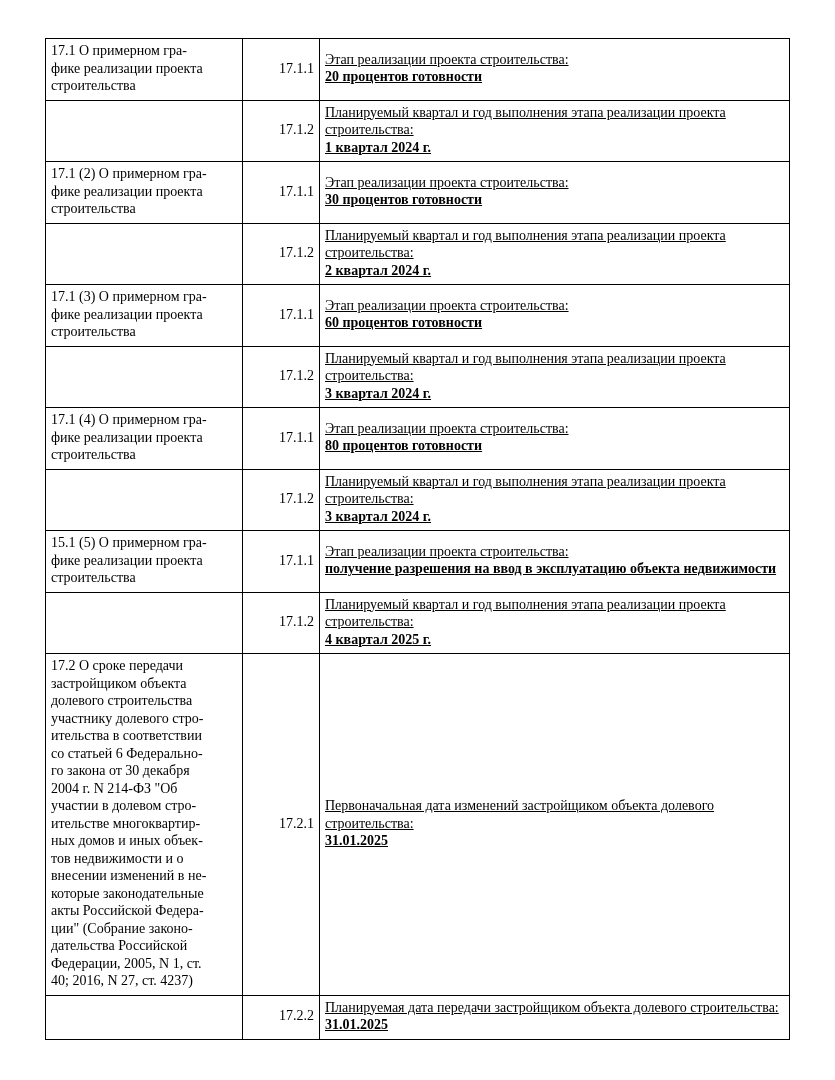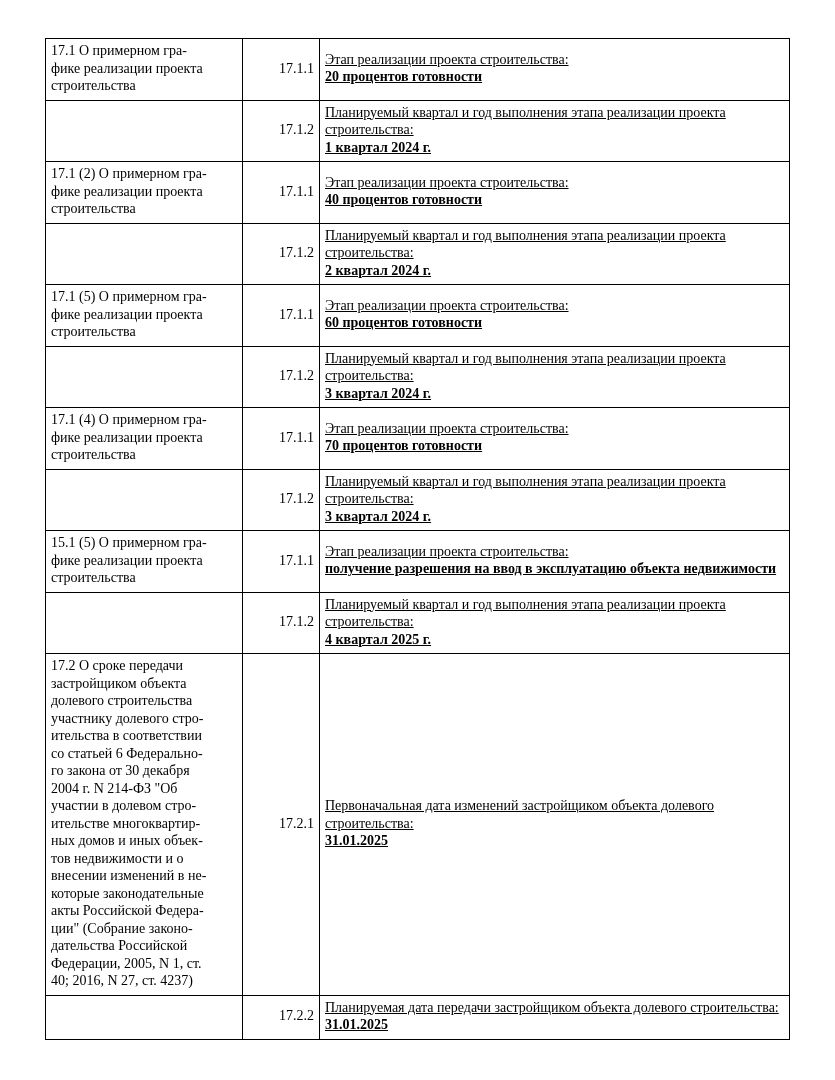--- a/index.html
+++ b/index.html
@@ -75,35 +75,35 @@
         </td>
       </tr>
 
       <tr>
         <td class="col-section">17.1 (2) О примерном гра-
 фике реализации проекта
 строительства</td>
         <td class="col-code">17.1.1</td>
         <td class="col-content">
           <div class="field-label">Этап реализации проекта строительства:</div>
-          <div class="field-value">40 процентов готовности</div>
+          <div class="field-value">30 процентов готовности</div>
         </td>
       </tr>
 
       <tr>
         <td class="col-section"></td>
         <td class="col-code">17.1.2</td>
         <td class="col-content">
           <div class="field-label">Планируемый квартал и год выполнения этапа реализации проекта строительства:</div>
           <div class="field-value">2 квартал 2024 г.</div>
         </td>
       </tr>
 
       <tr>
-        <td class="col-section">17.1 (5) О примерном гра-
+        <td class="col-section">17.1 (3) О примерном гра-
 фике реализации проекта
 строительства</td>
         <td class="col-code">17.1.1</td>
         <td class="col-content">
           <div class="field-label">Этап реализации проекта строительства:</div>
           <div class="field-value">60 процентов готовности</div>
         </td>
       </tr>
 
       <tr>
@@ -115,21 +115,21 @@
         </td>
       </tr>
 
       <tr>
         <td class="col-section">17.1 (4) О примерном гра-
 фике реализации проекта
 строительства</td>
         <td class="col-code">17.1.1</td>
         <td class="col-content">
           <div class="field-label">Этап реализации проекта строительства:</div>
-          <div class="field-value">70 процентов готовности</div>
+          <div class="field-value">80 процентов готовности</div>
         </td>
       </tr>
 
       <tr>
         <td class="col-section"></td>
         <td class="col-code">17.1.2</td>
         <td class="col-content">
           <div class="field-label">Планируемый квартал и год выполнения этапа реализации проекта строительства:</div>
           <div class="field-value">3 квартал 2024 г.</div>
         </td>

